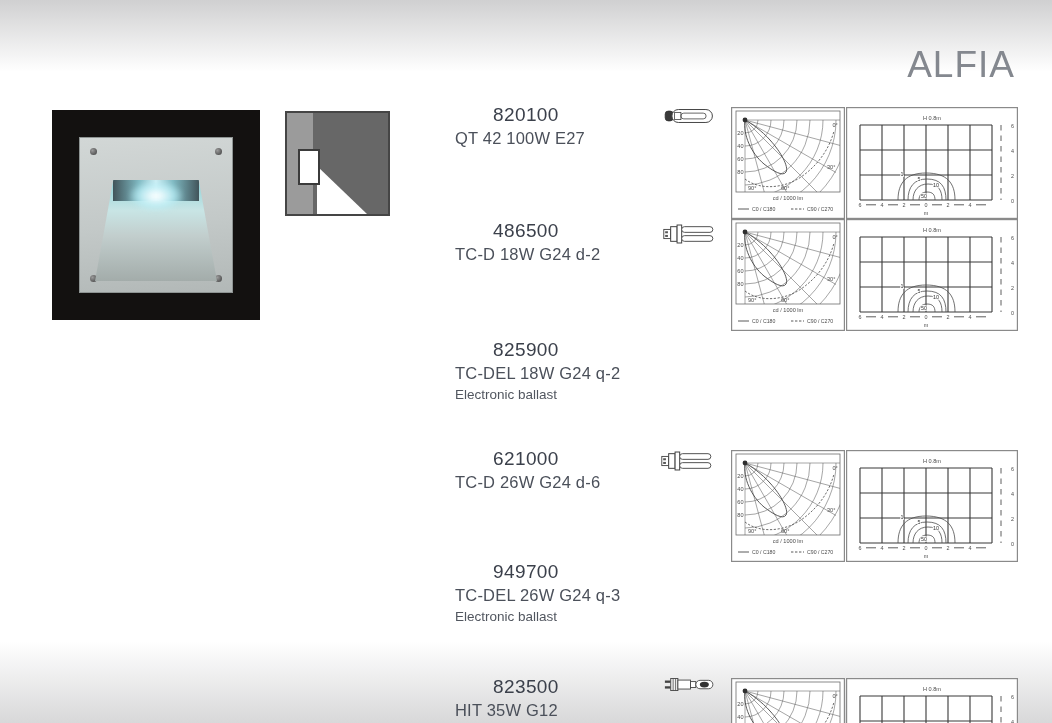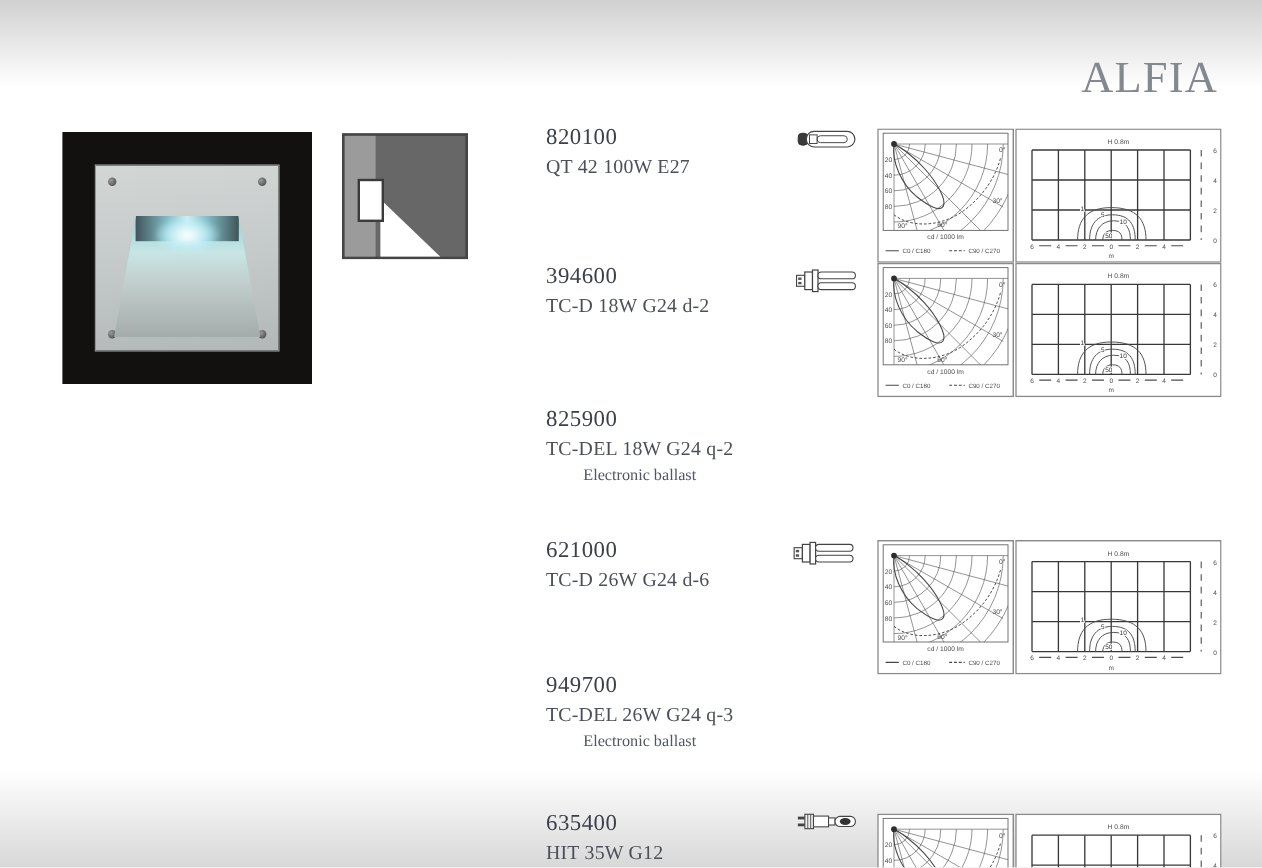--- a/index.html
+++ b/index.html
@@ -1,17 +1,17 @@
 <!DOCTYPE html>
 <html><head>
 <meta charset="utf-8">
 <style>
   html,body{margin:0;padding:0;background:#e8e8e8;}
   .page{position:relative;width:1052px;height:723px;background:#ffffff;overflow:hidden;
-        font-family:Liberation Serif, serif;margin:0 auto;}
+        font-family:Liberation Sans, sans-serif;margin:0 auto;}
   .top-grad{position:absolute;left:0;top:0;width:100%;height:72px;
         background:linear-gradient(#d0d0d1,#ffffff);pointer-events:none;}
   .bottom-grad{position:absolute;left:0;bottom:0;width:100%;height:82px;
         background:linear-gradient(rgba(255,255,255,0),#d8d8d9);pointer-events:none;}
   .title{position:absolute;top:44px;right:37px;font-size:37px;color:#84888f;
         letter-spacing:1px;font-weight:400;}
   
   .photo{position:absolute;left:52px;top:110px;width:208px;height:210px;background:#131110;}
   .plate{position:absolute;left:27px;top:27px;right:27px;bottom:27px;
         background:linear-gradient(175deg,#d2d7d6 0%,#c3c9c8 55%,#b2b8b7 100%);
@@ -25,23 +25,23 @@
         background:linear-gradient(180deg,#8fd2d8 0%,#c8e5e5 30%,#c2cecd 55%,#a3acaa 100%);}
   .recess-lamp{position:absolute;left:15%;right:15%;top:0;height:21%;
         background:linear-gradient(90deg,#41545a 0%,#7fb9c2 30%,#cdeef4 50%,#7fb9c2 70%,#41545a 100%);}
   .recess-glow{position:absolute;left:28%;right:28%;top:1%;height:30%;
         background:radial-gradient(ellipse at center,rgba(255,255,255,0.98) 0%,rgba(190,240,248,0.75) 45%,rgba(190,240,248,0) 75%);
         filter:blur(2px);}
   
   .mount{position:absolute;left:285px;top:111px;}
   
   .prod{position:absolute;left:455px;}
-  .code{font-size:19px;color:#3b404b;letter-spacing:.4px;}
+  .code{font-size:19px;color:#3b404b;letter-spacing:.4px;margin-left:38px;}
   .lamp{font-size:16.5px;color:#4b505a;margin-top:3px;letter-spacing:.2px;}
-  .note{font-size:13.5px;color:#51565f;margin-top:4px;text-align:center;}
+  .note{font-size:13.5px;color:#51565f;margin-top:4px;}
   .lamp-icon{position:absolute;}
   .diag{position:absolute;}
   svg text{font-family:"Liberation Sans",sans-serif;}
   .iso-label{paint-order:stroke;stroke:#ffffff;stroke-width:1.6px;}
 </style>
 </head>
 <body>
 
 <svg width="0" height="0" style="position:absolute" aria-hidden="true">
   <defs>
@@ -206,21 +206,21 @@
       <use href="#icon-halogen"></use>
     </svg>
   <svg class="diag" style="left:731px;top:107px" width="114" height="112" viewBox="0 0 114 112">
       <use href="#polar-sym"></use>
     </svg>
   <svg class="diag" style="left:846px;top:107px" width="172" height="112" viewBox="0 0 172 112">
       <use href="#cart-sym"></use>
     </svg>
 
   <div class="prod" style="top:220px">
-    <div class="code">394600</div>
+    <div class="code">486500</div>
     <div class="lamp">TC-D 18W G24 d-2</div>
   </div>
   <svg class="lamp-icon" style="left:659px;top:223px" width="60" height="22" viewBox="0 0 58 24">
       <use href="#icon-tcd"></use>
     </svg>
   <svg class="diag" style="left:731px;top:219px" width="114" height="112" viewBox="0 0 114 112">
       <use href="#polar-sym"></use>
     </svg>
   <svg class="diag" style="left:846px;top:219px" width="172" height="112" viewBox="0 0 172 112">
       <use href="#cart-sym"></use>
@@ -246,21 +246,21 @@
       <use href="#cart-sym"></use>
     </svg>
 
   <div class="prod" style="top:561px">
     <div class="code">949700</div>
     <div class="lamp">TC-DEL 26W G24 q-3</div>
     <div class="note">Electronic ballast</div>
   </div>
 
   <div class="prod" style="top:676px">
-    <div class="code">635400</div>
+    <div class="code">823500</div>
     <div class="lamp">HIT 35W G12</div>
   </div>
   <svg class="lamp-icon" style="left:664px;top:676px" width="52" height="18" viewBox="0 0 58 20">
       <use href="#icon-hit"></use>
     </svg>
   <svg class="diag" style="left:731px;top:678px" width="114" height="112" viewBox="0 0 114 112">
       <use href="#polar-sym"></use>
     </svg>
   <svg class="diag" style="left:846px;top:678px" width="172" height="112" viewBox="0 0 172 112">
       <use href="#cart-sym"></use>

